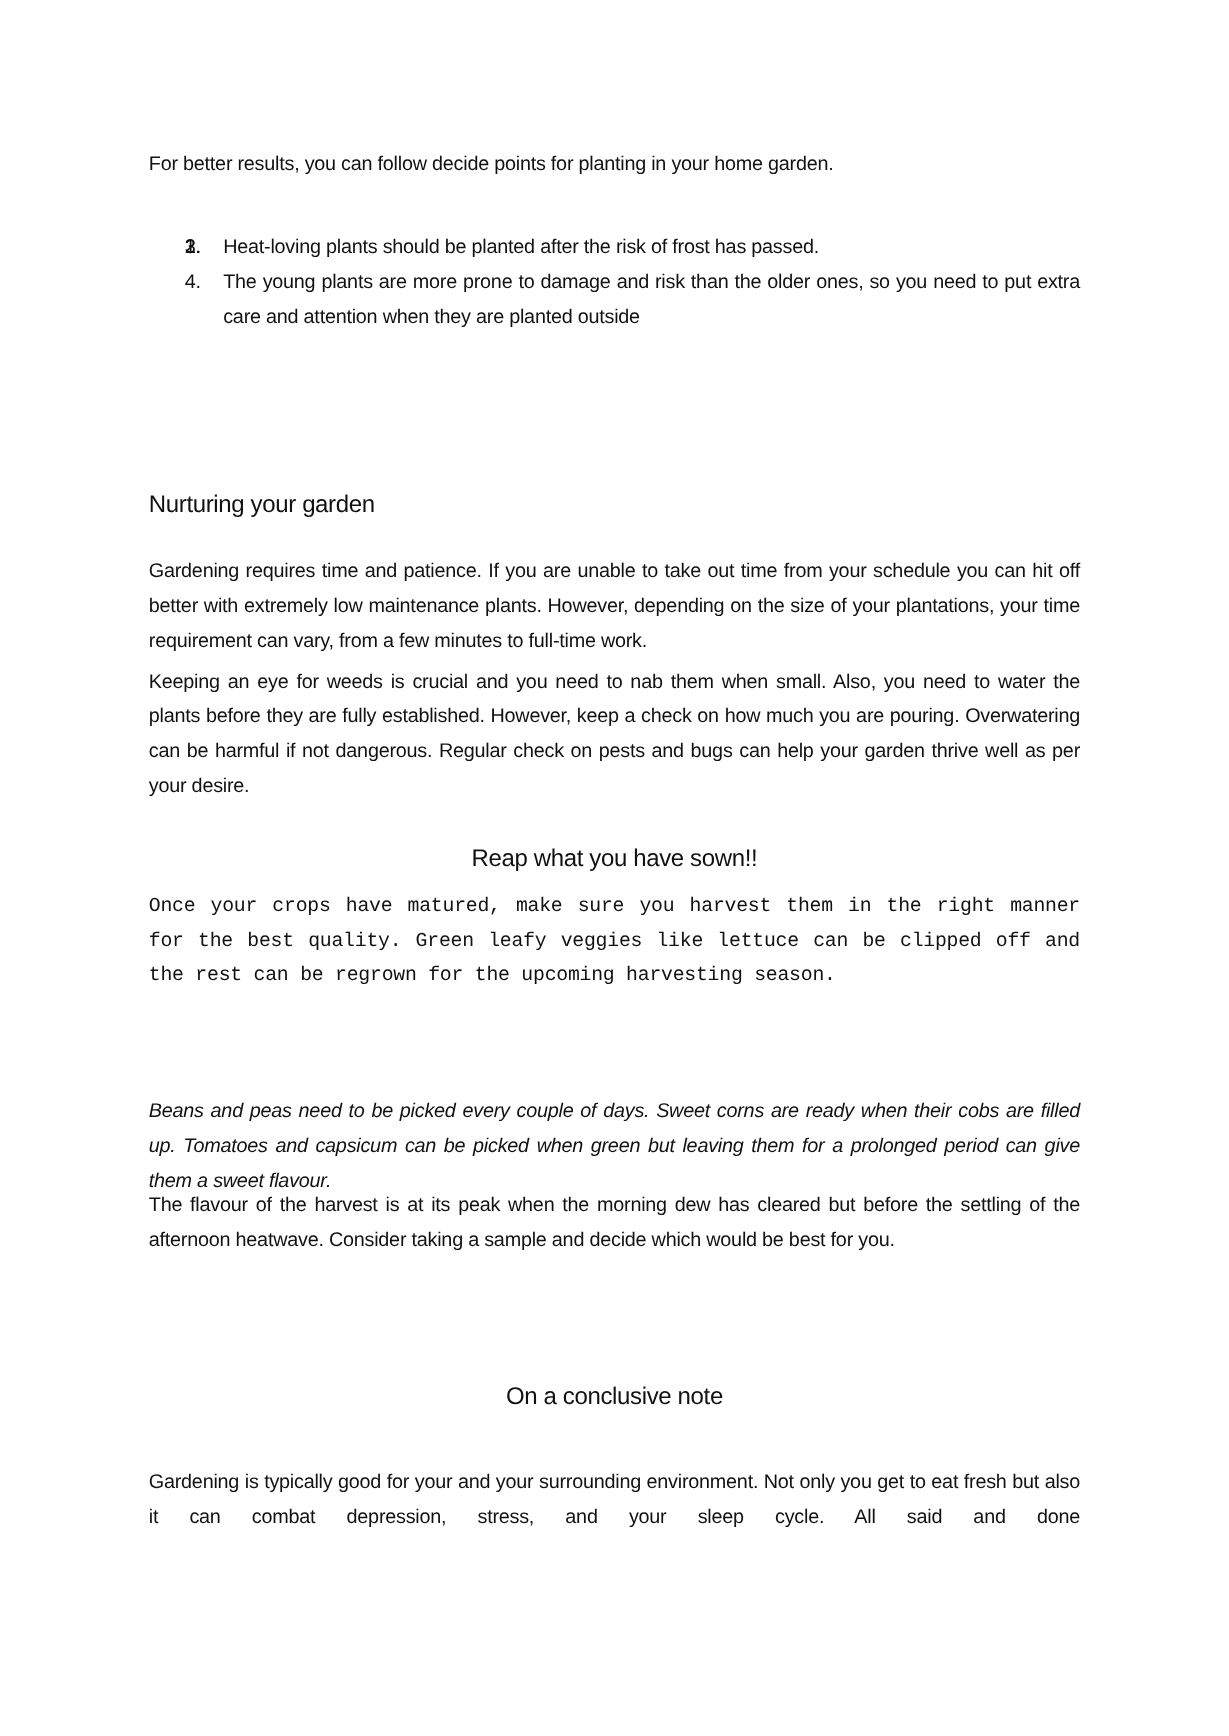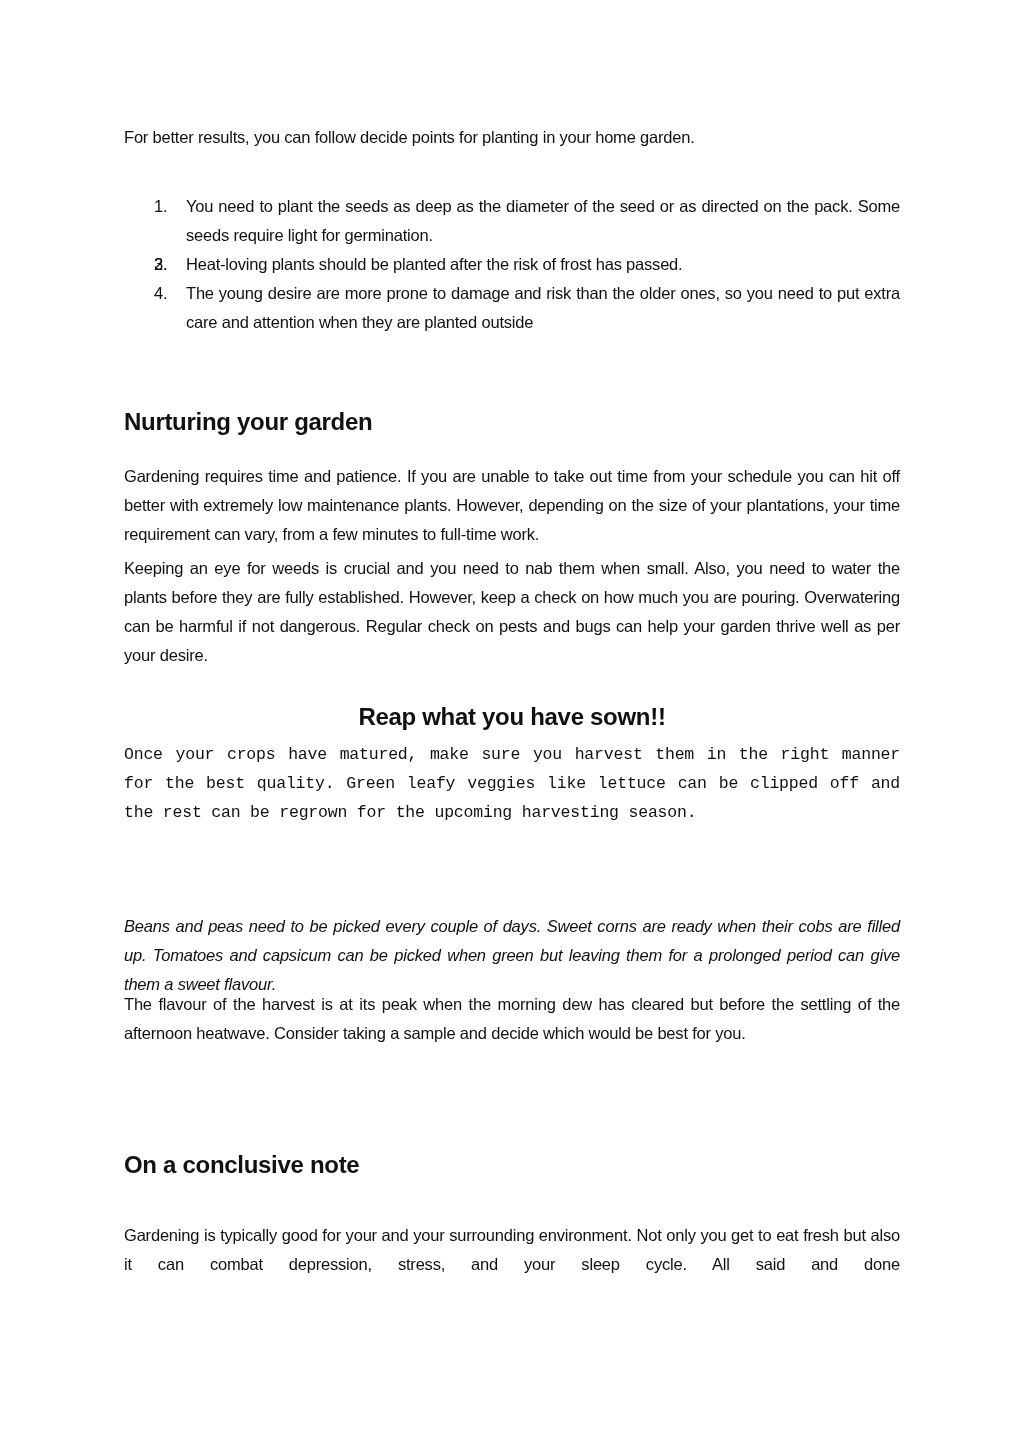--- a/index.html
+++ b/index.html
@@ -1,56 +1,55 @@
 <!DOCTYPE html>
 <html><head>
 <meta charset="utf-8">
 <style>
   html, body { margin: 0; padding: 0; background: #ffffff; }
   body { width: 1024px; height: 1447px; position: relative; overflow: hidden;
          font-family: "Liberation Sans", sans-serif; color: #111; }
   .page { position: absolute; left: 124px; top: 0; width: 776px; }
   .p { font-size: 16.5px; line-height: 29px; text-align: justify; margin: 0; letter-spacing: -0.2px; }
-  .h { font-size: 24px; font-weight: bold; margin: 0; line-height: 29px; letter-spacing: -0.3px; }
+  .h { font-size: 20px; font-weight: normal; margin: 0; line-height: 29px; letter-spacing: -0.3px; }
   ol.list { margin: 0; padding: 0; list-style: none; }
   ol.list li { position: relative; padding-left: 62px; font-size: 16.5px; line-height: 29px; text-align: justify; text-align-last: left; letter-spacing: -0.2px; }
   ol.list li .num { position: absolute; left: 30px; top: 0; }
   .blk { position: absolute; left: 0; width: 776px; }
   .justify-all { text-align-last: justify; }
 </style>
 </head>
 <body>
 
 <div class="page">
 
   <p class="p blk" style="top:123px;">For better results, you can follow decide points for planting in your home garden.</p>
 
   <ol class="list blk" style="top:192px;">
     <li>
       <span class="num">1.</span>
-      <span>You need to plant the seeds as deep as the diameter of the seed or as directed on the pack. Some seeds require light for germination.</span>
     </li>
     <li>
       <span class="num">2.</span>
     </li>
     <li>
       <span class="num">3.</span>
       <span>Heat-loving plants should be planted after the risk of frost has passed.</span>
     </li>
     <li>
       <span class="num">4.</span>
-      <span>The young desire are more prone to damage and risk than the older ones, so you need to put extra care and attention when they are planted outside</span>
+      <span>The young plants are more prone to damage and risk than the older ones, so you need to put extra care and attention when they are planted outside</span>
     </li>
   </ol>
 
   <h2 class="h blk" style="top:407px;">Nurturing your garden</h2>
   <p class="p blk" style="top:462px;">Gardening requires time and patience. If you are unable to take out time from your schedule you can hit off better with extremely low maintenance plants. However, depending on the size of your plantations, your time requirement can vary, from a few minutes to full-time work.</p>
   <p class="p blk" style="top:554px;">Keeping an eye for weeds is crucial and you need to nab them when small. Also, you need to water the plants before they are fully established. However, keep a check on how much you are pouring. Overwatering can be harmful if not dangerous. Regular check on pests and bugs can help your garden thrive well as per your desire.</p>
 
   <h2 class="h blk" style="top:702px;text-align:center;">Reap what you have sown!!</h2>
   <p class="p blk" style="top:740px;font-family:Liberation Mono, monospace;">Once your crops have matured, make sure you harvest them in the right manner for the best quality. Green leafy veggies like lettuce can be clipped off and the rest can be regrown for the upcoming harvesting season.</p>
   <p class="p blk" style="top:912px;font-style:italic;">Beans and peas need to be picked every couple of days. Sweet corns are ready when their cobs are filled up. Tomatoes and capsicum can be picked when green but leaving them for a prolonged period can give them a sweet flavour.</p>
   <p class="p blk" style="top:990px;">The flavour of the harvest is at its peak when the morning dew has cleared but before the settling of the afternoon heatwave. Consider taking a sample and decide which would be best for you.</p>
 
-  <h2 class="h blk" style="top:1150px;">On a conclusive note</h2>
+  <h2 class="h blk" style="top:1150px;text-align:center;">On a conclusive note</h2>
   <p class="p blk justify-all" style="top:1221px;">Gardening is typically good for your and your surrounding environment. Not only you get to eat fresh but also it can combat depression, stress, and your sleep cycle. All said and done</p>
 
 </div>
 
 </body></html>

